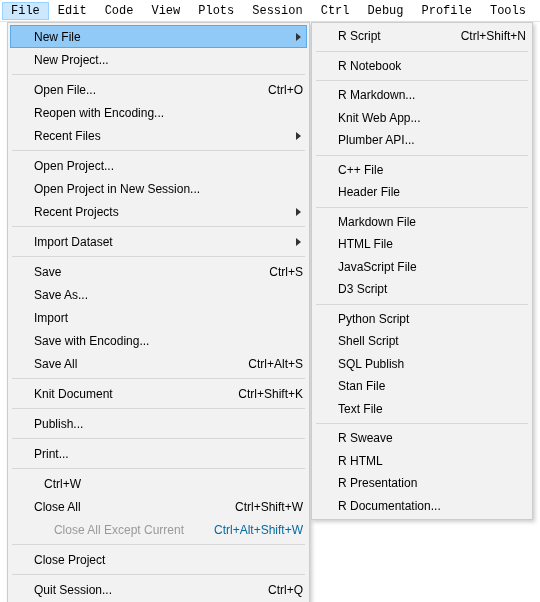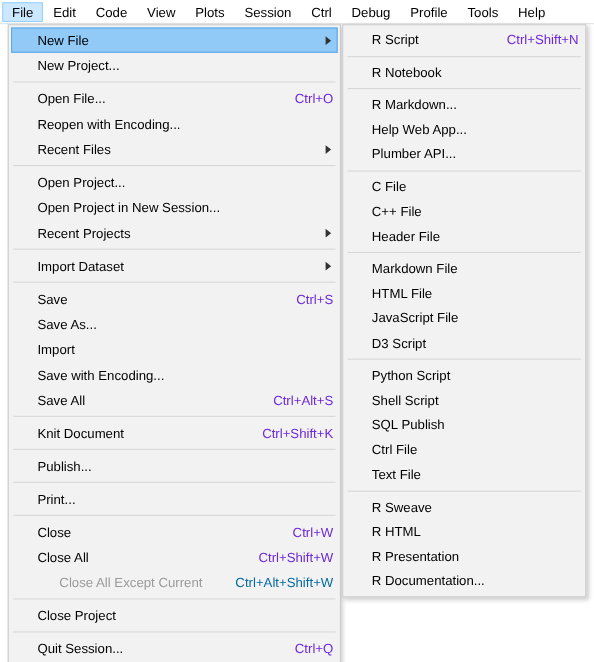--- a/index.html
+++ b/index.html
@@ -13,20 +13,21 @@
     overflow: hidden;
     position: relative;
   }
   .menubar {
     display: flex;
     align-items: center;
     height: 22px;
     background: #fff;
     border-bottom: 1px solid #e4e4e4;
     padding: 0 2px;
+    font-family: Liberation Mono, monospace;
   }
   .menubar-item {
     padding: 2px 9px;
     cursor: default;
   }
   .menubar-item.open {
     background: #cce8ff;
     border: 1px solid #99d1ff;
     padding: 1px 8px;
   }
@@ -60,21 +61,21 @@
     position: relative;
   }
   .menu-row.highlight {
     background: #91c9f7;
     border: 1px solid #5ca8e8;
     padding: 0 3px 0 23px;
     align-items: center;
   }
   .menu-row.disabled { color: #9a9a9a; text-align: center; }
   .menu-label { flex: 1; }
-  .menu-shortcut { color: #6d28d9; padding-left: 10px; }
+  .menu-shortcut { color: #000000; padding-left: 10px; }
   .menu-row.disabled .menu-shortcut { color: #0369a1; }
   .menu-arrow {
     width: 0; height: 0;
     border-top: 4px solid transparent;
     border-bottom: 4px solid transparent;
     border-left: 5px solid #323232;
     margin-right: 2px;
   }
   .menu-sep {
     height: 1px;
@@ -162,21 +163,20 @@
     <div class="menu-sep"></div>
     <div class="menu-row">
       <span class="menu-label">Publish...</span>
     </div>
     <div class="menu-sep"></div>
     <div class="menu-row">
       <span class="menu-label">Print...</span>
     </div>
     <div class="menu-sep"></div>
     <div class="menu-row">
-      <span class="menu-label">Close</span>
       <span class="menu-shortcut">Ctrl+W</span>
     </div>
     <div class="menu-row">
       <span class="menu-label">Close All</span>
       <span class="menu-shortcut">Ctrl+Shift+W</span>
     </div>
     <div class="menu-row disabled">
       <span class="menu-label">Close All Except Current</span>
       <span class="menu-shortcut">Ctrl+Alt+Shift+W</span>
     </div>
@@ -198,30 +198,27 @@
     </div>
     <div class="menu-sep"></div>
     <div class="menu-row">
       <span class="menu-label">R Notebook</span>
     </div>
     <div class="menu-sep"></div>
     <div class="menu-row">
       <span class="menu-label">R Markdown...</span>
     </div>
     <div class="menu-row">
-      <span class="menu-label">Help Web App...</span>
+      <span class="menu-label">Knit Web App...</span>
     </div>
     <div class="menu-row">
       <span class="menu-label">Plumber API...</span>
     </div>
     <div class="menu-sep"></div>
     <div class="menu-row">
-      <span class="menu-label">C File</span>
-    </div>
-    <div class="menu-row">
       <span class="menu-label">C++ File</span>
     </div>
     <div class="menu-row">
       <span class="menu-label">Header File</span>
     </div>
     <div class="menu-sep"></div>
     <div class="menu-row">
       <span class="menu-label">Markdown File</span>
     </div>
     <div class="menu-row">
@@ -237,21 +234,21 @@
     <div class="menu-row">
       <span class="menu-label">Python Script</span>
     </div>
     <div class="menu-row">
       <span class="menu-label">Shell Script</span>
     </div>
     <div class="menu-row">
       <span class="menu-label">SQL Publish</span>
     </div>
     <div class="menu-row">
-      <span class="menu-label">Ctrl File</span>
+      <span class="menu-label">Stan File</span>
     </div>
     <div class="menu-row">
       <span class="menu-label">Text File</span>
     </div>
     <div class="menu-sep"></div>
     <div class="menu-row">
       <span class="menu-label">R Sweave</span>
     </div>
     <div class="menu-row">
       <span class="menu-label">R HTML</span>

